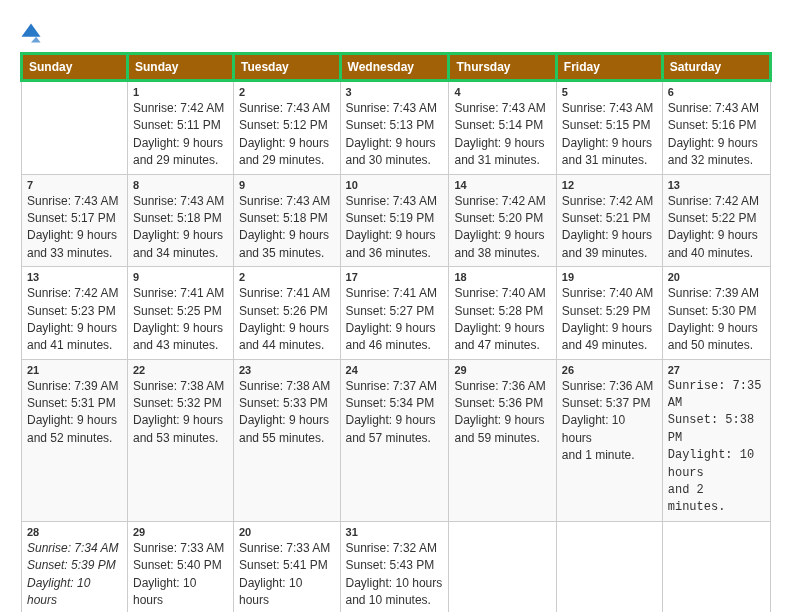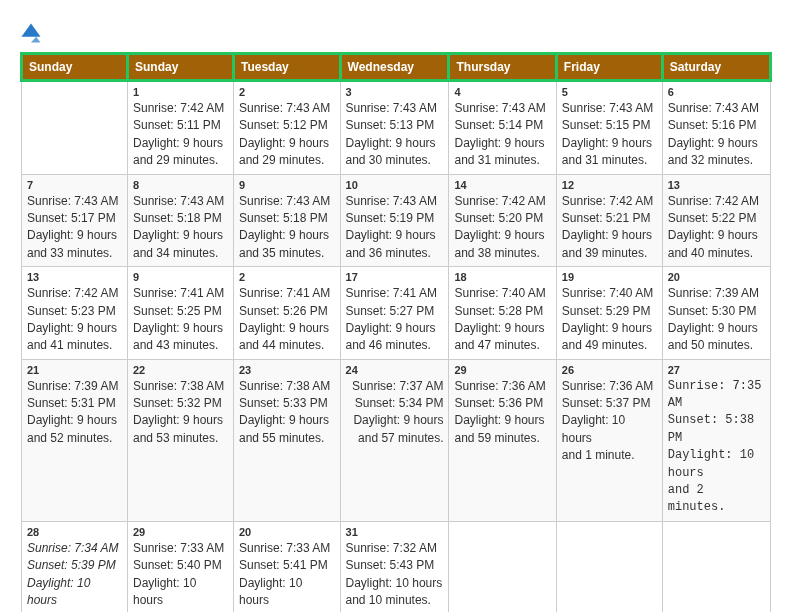--- a/index.html
+++ b/index.html
@@ -295,21 +295,21 @@
           </td>
           <td>
             <span class="day-number">23</span>
             <div class="cell-content" style="white-space: pre-line;">Sunrise: 7:38 AM
 Sunset: 5:33 PM
 Daylight: 9 hours
 and 55 minutes.</div>
           </td>
           <td>
             <span class="day-number">24</span>
-            <div class="cell-content" style="white-space: pre-line; text-align: right;">Sunrise: 7:37 AM
+            <div class="cell-content" style="white-space: pre-line;">Sunrise: 7:37 AM
 Sunset: 5:34 PM
 Daylight: 9 hours
 and 57 minutes.</div>
           </td>
           <td>
             <span class="day-number">29</span>
             <div class="cell-content" style="white-space: pre-line;">Sunrise: 7:36 AM
 Sunset: 5:36 PM
 Daylight: 9 hours
 and 59 minutes.</div>

